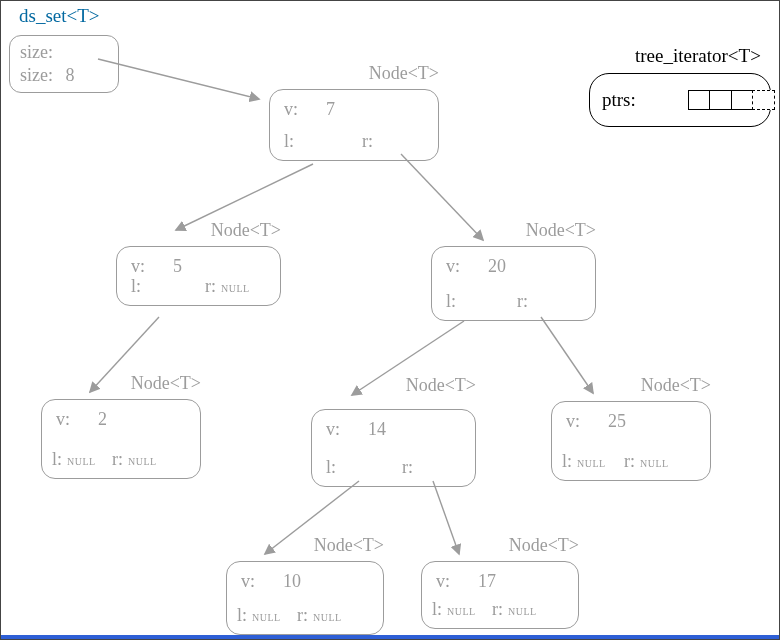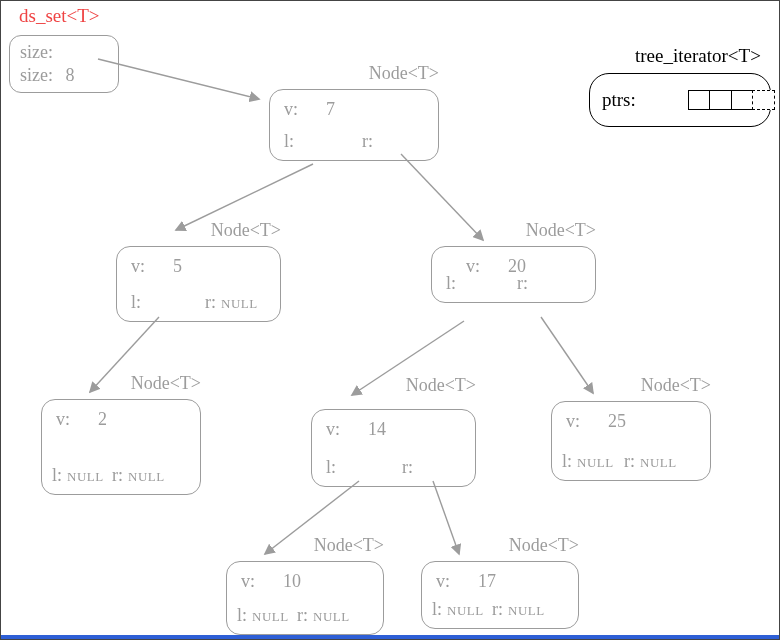--- a/index.html
+++ b/index.html
@@ -18,21 +18,21 @@
     left: 0; top: 0;
     width: 780px; height: 640px;
     pointer-events: none;
   }
 
   
   .set-title {
     position: absolute;
     left: 18px; top: 4px;
     font-size: 19px;
-    color: #ef4444;
+    color: #0369a1;
   }
   .set-box {
     position: absolute;
     left: 8px; top: 34px;
     width: 110px; height: 58px;
     border: 1.6px solid #9c9c9c;
     border-radius: 12px;
     box-sizing: border-box;
     padding: 5px 0 0 10px;
     font-size: 18px;
@@ -88,21 +88,21 @@
   }
   .v-row { padding: 9px 0 0 14px; }
   .v-row .val { margin-left: 28px; }
   .lr-row {
     position: absolute;
     left: 0; right: 0; bottom: 7px;
     height: 22px;
   }
   .l-group { position: absolute; left: 14px; white-space: nowrap; }
   .r-group { position: absolute; white-space: nowrap; }
-  .null-txt { font-size: 13px; margin-left: 5px; letter-spacing: 0.5px; }
+  .null-txt { font-size: 10px; margin-left: 5px; letter-spacing: 0.5px; }
 
   
   .bottom-bar {
     position: absolute;
     left: 0; bottom: 0;
     width: 100%; height: 4px;
   }
 </style>
 </head>
 <body>
@@ -155,47 +155,47 @@
       </div>
       <div class="lr-row">
         <span class="l-group"><span>l:</span><span class="null-txt"></span></span>
         <span class="r-group" style="left:92px;"><span>r:</span><span class="null-txt"></span></span>
       </div>
     </div>
   </div>
 
   <div class="tree-node" style="left:115px; top:219px; width:165px;">
     <div class="node-title">Node&lt;T&gt;</div>
-    <div class="node-box" style="height:76px;">
+    <div class="node-box" style="height:60px;">
       <div class="v-row">
         <span>v:</span><span class="val">5</span>
       </div>
       <div class="lr-row">
         <span class="l-group"><span>l:</span><span class="null-txt"></span></span>
         <span class="r-group" style="left:88px;"><span>r:</span><span class="null-txt">NULL</span></span>
       </div>
     </div>
   </div>
 
   <div class="tree-node" style="left:430px; top:219px; width:165px;">
     <div class="node-title">Node&lt;T&gt;</div>
-    <div class="node-box" style="height:57px;padding-left:20px;">
+    <div class="node-box" style="height:75px;">
       <div class="v-row">
         <span>v:</span><span class="val">20</span>
       </div>
       <div class="lr-row">
         <span class="l-group"><span>l:</span><span class="null-txt"></span></span>
         <span class="r-group" style="left:85px;"><span>r:</span><span class="null-txt"></span></span>
       </div>
     </div>
   </div>
 
   <div class="tree-node" style="left:40px; top:372px; width:160px;">
     <div class="node-title">Node&lt;T&gt;</div>
-    <div class="node-box" style="height:96px;">
+    <div class="node-box" style="height:80px;">
       <div class="v-row">
         <span>v:</span><span class="val">2</span>
       </div>
       <div class="lr-row">
         <span class="l-group" style="left:10px;"><span>l:</span><span class="null-txt">NULL</span></span>
         <span class="r-group" style="left:70px;"><span>r:</span><span class="null-txt">NULL</span></span>
       </div>
     </div>
   </div>
 

